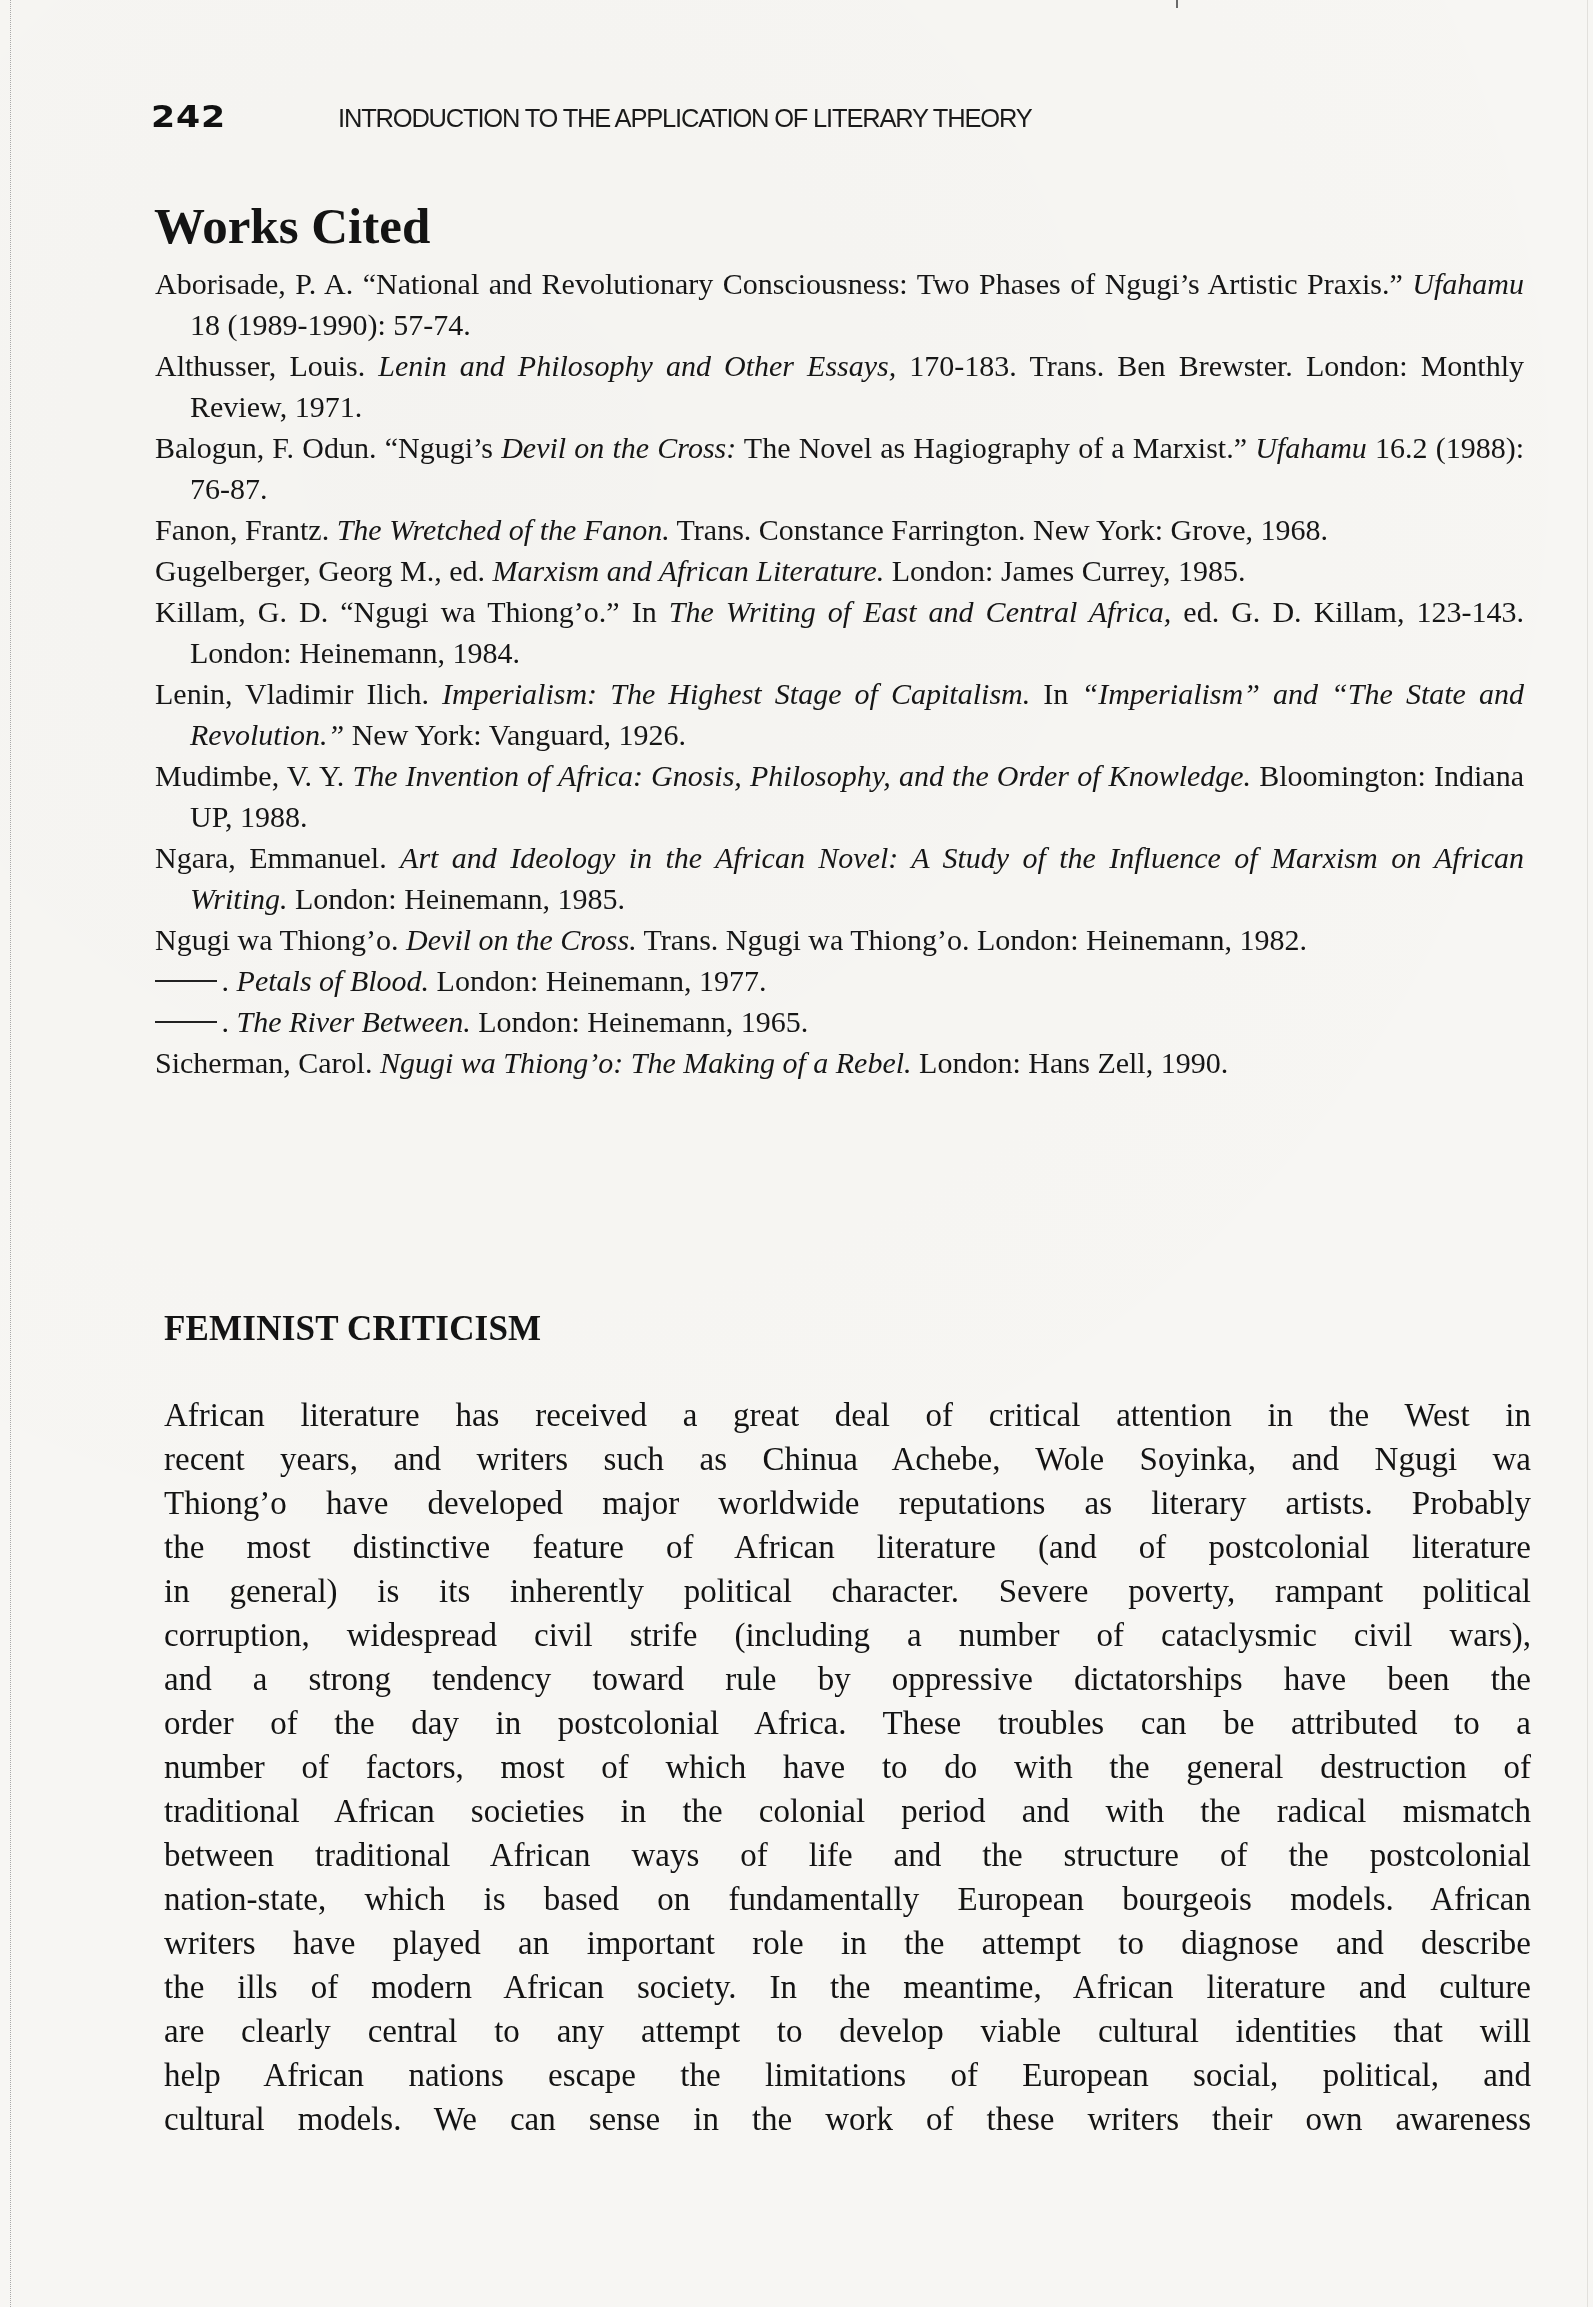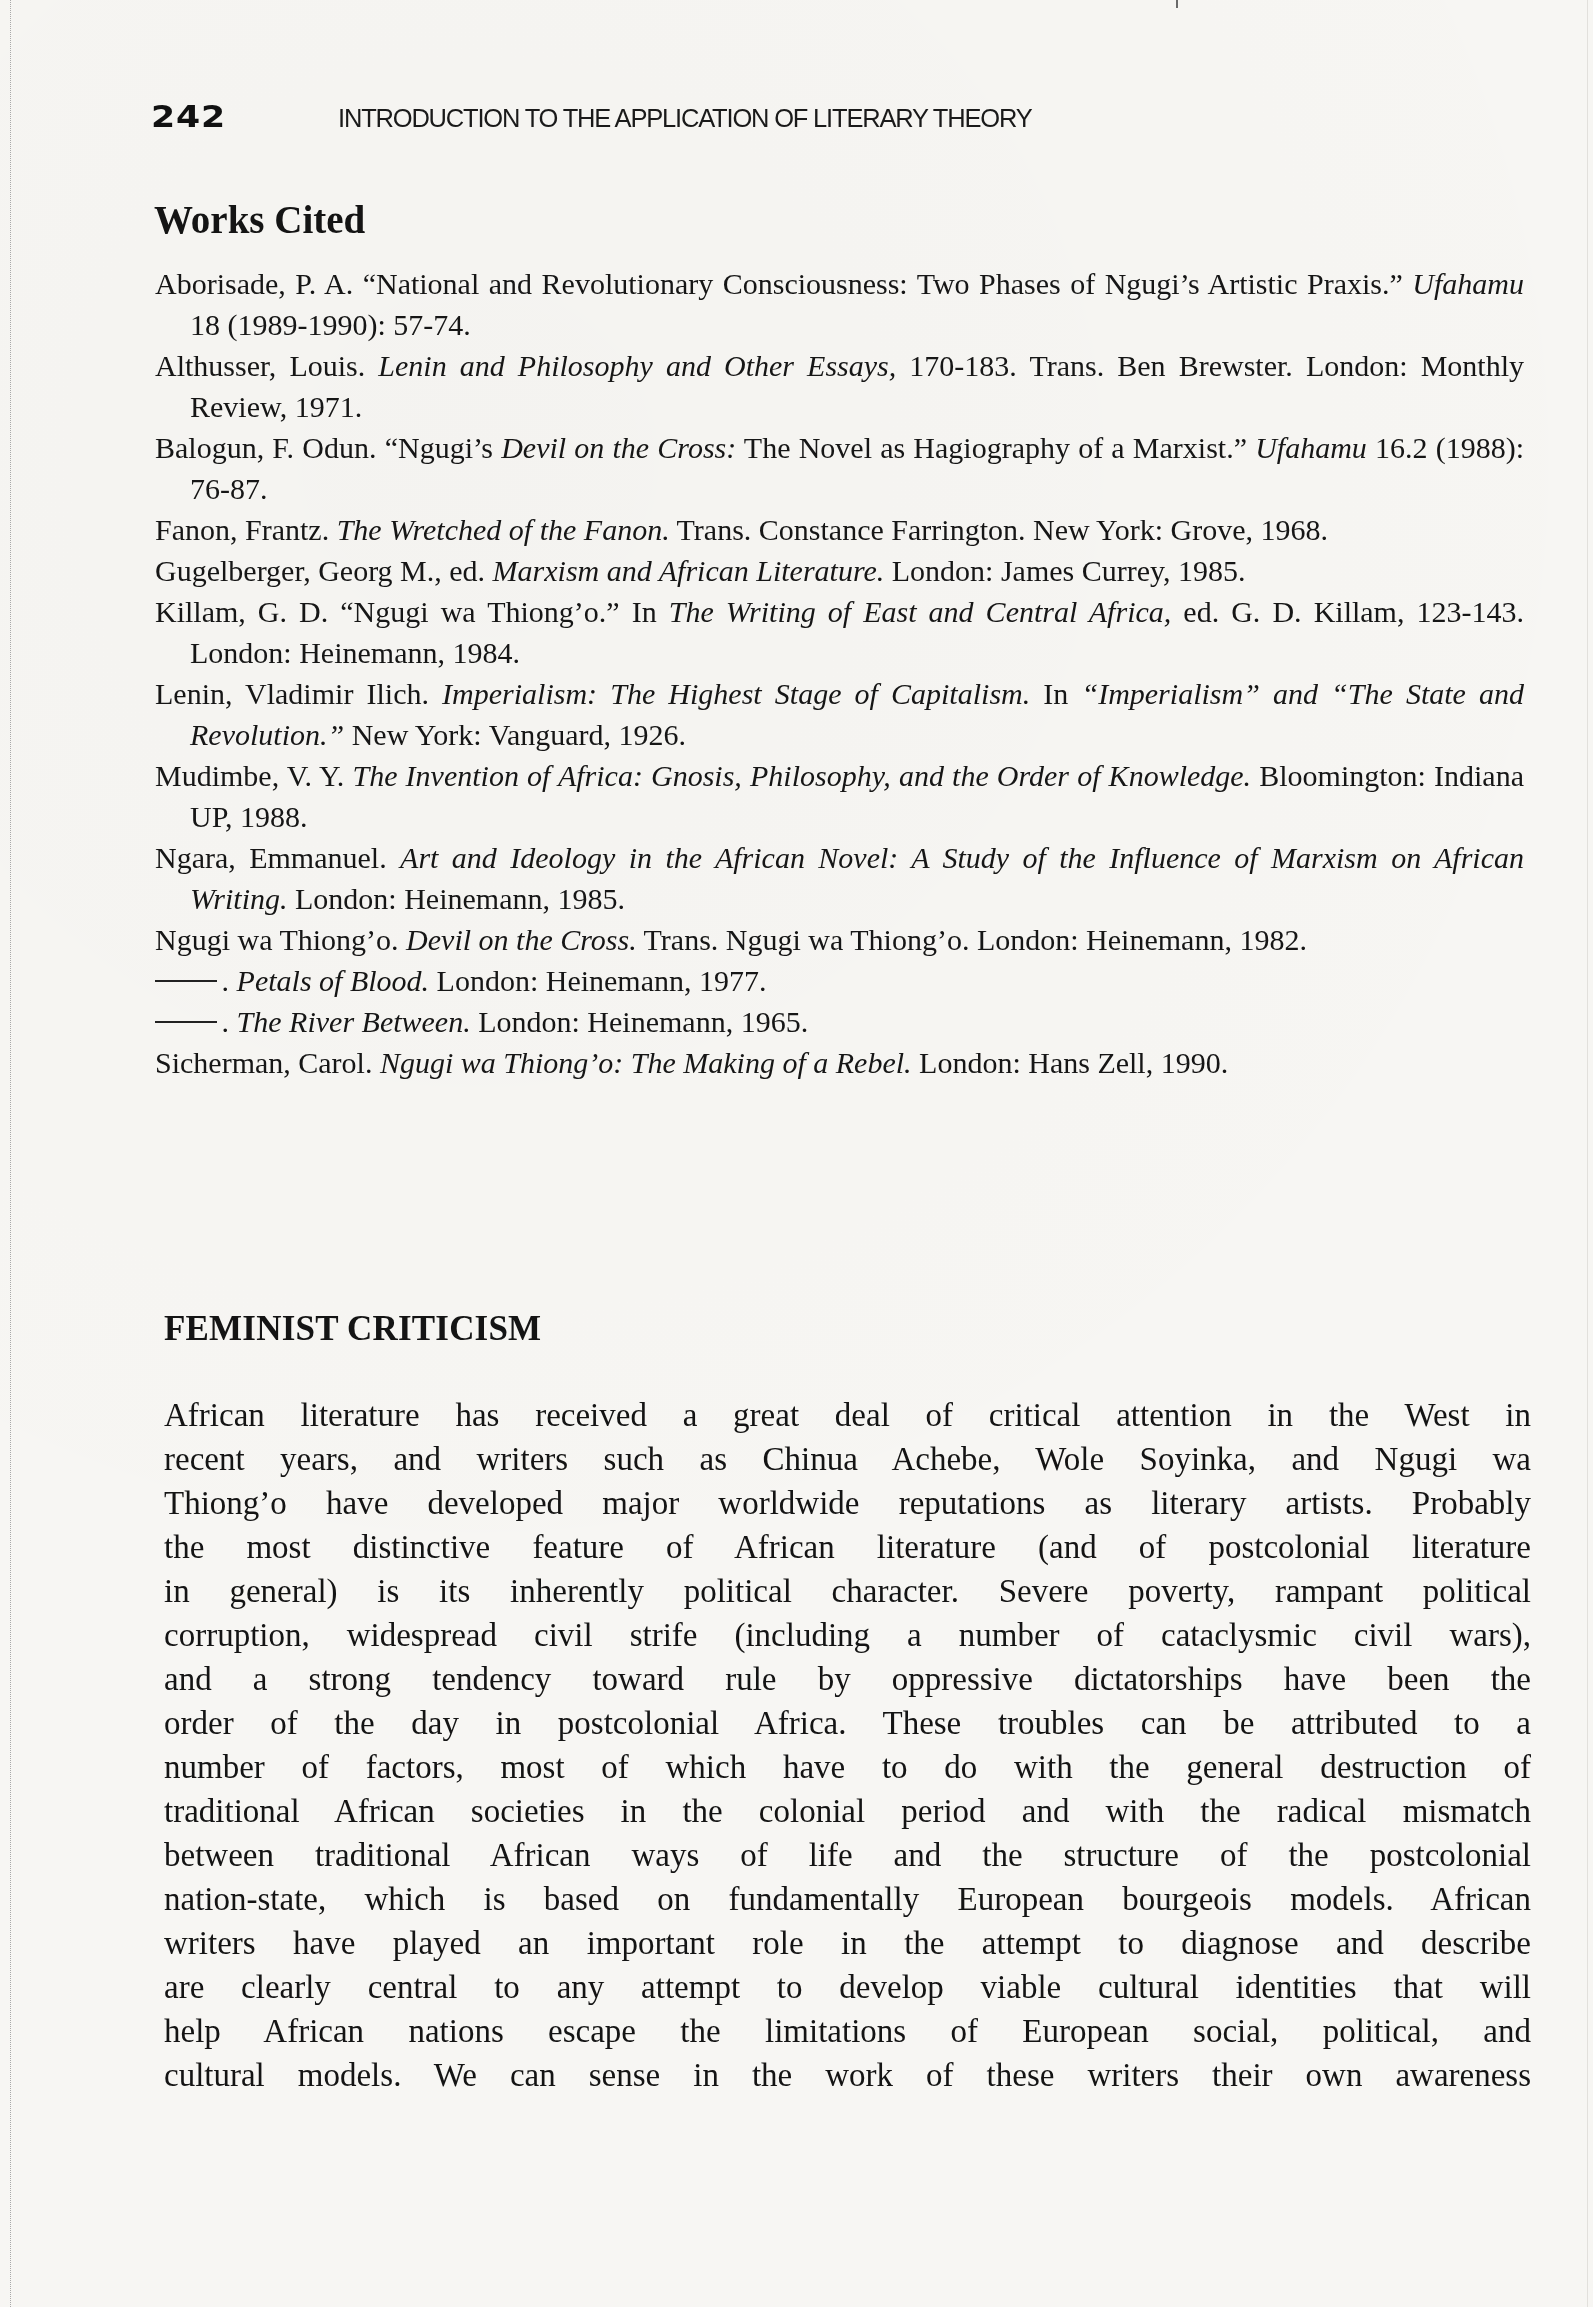--- a/index.html
+++ b/index.html
@@ -79,21 +79,21 @@
     .section-heading {
       position: absolute;
       font-family: "Liberation Serif", serif;
       font-weight: bold;
       color: #141414;
       white-space: nowrap;
     }
     .works-cited-heading {
       left: 154px;
       top: 197px;
-      font-size: 39px;
+      font-size: 51px;
     }
     .feminist-heading {
       left: 164px;
       top: 1309px;
       font-size: 35px;
       letter-spacing: 0.2px;
     }
     .refs {
       position: absolute;
       left: 155px;
@@ -184,18 +184,19 @@
       <span class="body-line">the most distinctive feature of African literature (and of postcolonial literature</span>
       <span class="body-line">in general) is its inherently political character. Severe poverty, rampant political</span>
       <span class="body-line">corruption, widespread civil strife (including a number of cataclysmic civil wars),</span>
       <span class="body-line">and a strong tendency toward rule by oppressive dictatorships have been the</span>
       <span class="body-line">order of the day in postcolonial Africa. These troubles can be attributed to a</span>
       <span class="body-line">number of factors, most of which have to do with the general destruction of</span>
       <span class="body-line">traditional African societies in the colonial period and with the radical mismatch</span>
       <span class="body-line">between traditional African ways of life and the structure of the postcolonial</span>
       <span class="body-line">nation-state, which is based on fundamentally European bourgeois models. African</span>
       <span class="body-line">writers have played an important role in the attempt to diagnose and describe</span>
+      <span class="body-line">the ills of modern African society. In the meantime, African literature and culture</span>
       <span class="body-line">are clearly central to any attempt to develop viable cultural identities that will</span>
       <span class="body-line">help African nations escape the limitations of European social, political, and</span>
       <span class="body-line">cultural models. We can sense in the work of these writers their own awareness</span>
     </p>
 </div>
 
 
 </body></html>

